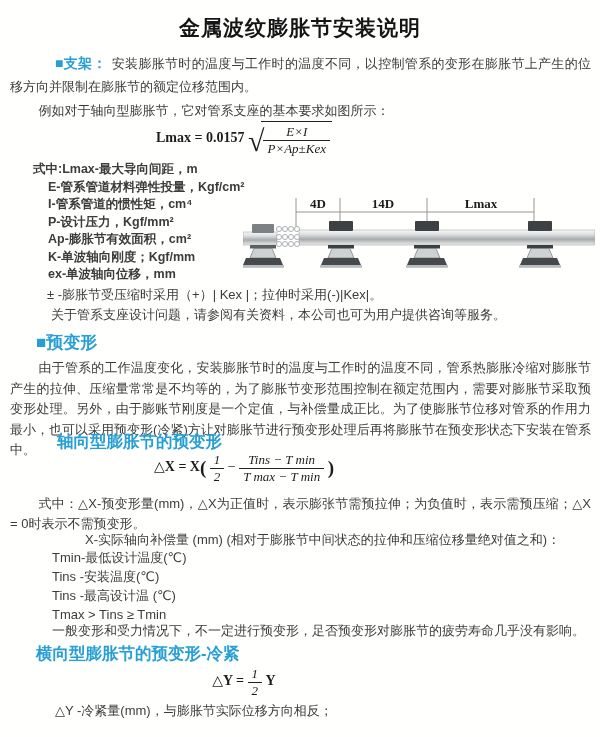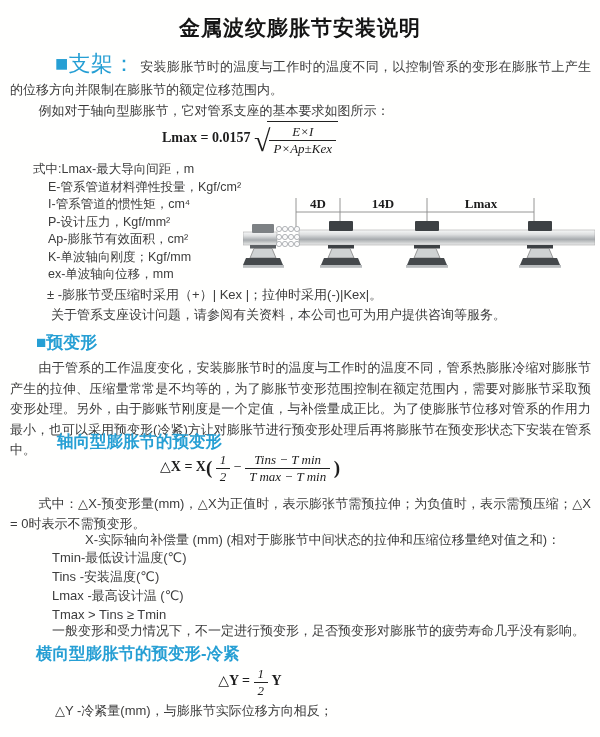--- a/index.html
+++ b/index.html
@@ -8,42 +8,42 @@
     position:relative; width:600px; height:737px; overflow:hidden;
     background:#fffffe; color:var(--ink);
     font-family:"Liberation Sans","DejaVu Sans",sans-serif; font-size:13px;
   }
   .abs{position:absolute;}
   .just{text-align:justify;}
   .title{
     left:0; top:14px; width:600px; text-align:center;
     font-size:21px; font-weight:bold; color:#151515; letter-spacing:1px;
   }
-  .h-inline{font-size:22px; font-weight:normal; color:var(--accent); margin-right:5px;}
+  .h-inline{font-size:14px; font-weight:bold; color:var(--accent); margin-right:5px;}
   .h2{font-size:17px; font-weight:bold; color:var(--accent);}
   .h3{font-size:16.5px; font-weight:bold; color:var(--accent);}
   .para{line-height:23px;}
   .p1{left:10px; top:52px; width:581px; text-indent:45px;}
   .p2{left:10px; top:99px; width:581px; text-indent:2.2em;}
   .formula{
-    left:6px; width:488px; text-align:center;
+    left:0; width:488px; text-align:center;
     font-family:"Liberation Serif","DejaVu Serif",serif; font-size:14px; color:var(--fink);
   }
   .f1{top:121px;} .f2{top:452px;} .f3{top:666px;}
   .f-bold{font-weight:bold;}
   .paren{font-size:19px; vertical-align:middle; font-weight:bold;}
   .frac{display:inline-block; vertical-align:middle; text-align:center;
         font-style:italic; line-height:1.2; font-size:13px;}
   .frac .num{display:block; padding:0 4px;}
   .frac .den{display:block; border-top:1.2px solid #222; padding:0 4px;}
   .rad{display:inline-block; font-size:30px; line-height:26px; vertical-align:middle;
        font-style:normal; font-weight:normal; transform:translateY(2px);}
   .rooted{display:inline-block; vertical-align:middle; border-top:1.3px solid #222;
           margin-left:-3px; padding:2px 2px 0 2px;}
-  .defs{left:33px; top:161px; width:300px; line-height:17.5px; font-size:12.5px;}
+  .defs{left:33px; top:161px; width:300px; line-height:17.5px; font-size:12.5px;font-weight:bold;}
   .defs > div + div{margin-left:15px;}
   .sign-note{left:47px; top:286px; width:540px;}
   .consult{left:51px; top:306px; width:540px;}
   .h2-pre{left:36px; top:331px;}
   .pre-body{left:10px; top:358px; width:581px; line-height:20.5px;}
   .h3-axial{left:57px; top:431px;text-align:right;}
   .explain{left:10px; top:494px; width:581px; line-height:20px; text-indent:2.2em;}
   .x-def{left:52px; top:531px; width:540px;margin-left:33px;}
   .temps{left:52px; top:548px; width:400px; line-height:19px;}
   .note{left:52px; top:622px; width:540px;}
@@ -165,21 +165,21 @@
   <span class="frac"><span class="num">Tins − T min</span><span class="den">T max − T min</span></span>
   <span class="paren">)</span>
 </div>
 
 <div class="abs just explain">式中：△X-预变形量(mm)，△X为正值时，表示膨张节需预拉伸；为负值时，表示需预压缩；△X = 0时表示不需预变形。</div>
 <div class="abs x-def">X-实际轴向补偿量 (mm) (相对于膨胀节中间状态的拉伸和压缩位移量绝对值之和)：</div>
 
 <div class="abs temps">
   <div>Tmin-最低设计温度(℃)</div>
   <div>Tins -安装温度(℃)</div>
-  <div>Lmax -最高设计温 (℃)</div>
+  <div>Tins -最高设计温 (℃)</div>
   <div>Tmax &gt; Tins ≥ Tmin</div>
 </div>
 
 <div class="abs note">一般变形和受力情况下，不一定进行预变形，足否预变形对膨胀节的疲劳寿命几乎没有影响。</div>
 
 <div class="abs h3 h3-lat">横向型膨胀节的预变形-冷紧</div>
 
 <div class="abs formula f3">
   <span class="f-bold">△Y =</span>
   <span class="frac"><span class="num">1</span><span class="den">2</span></span>

